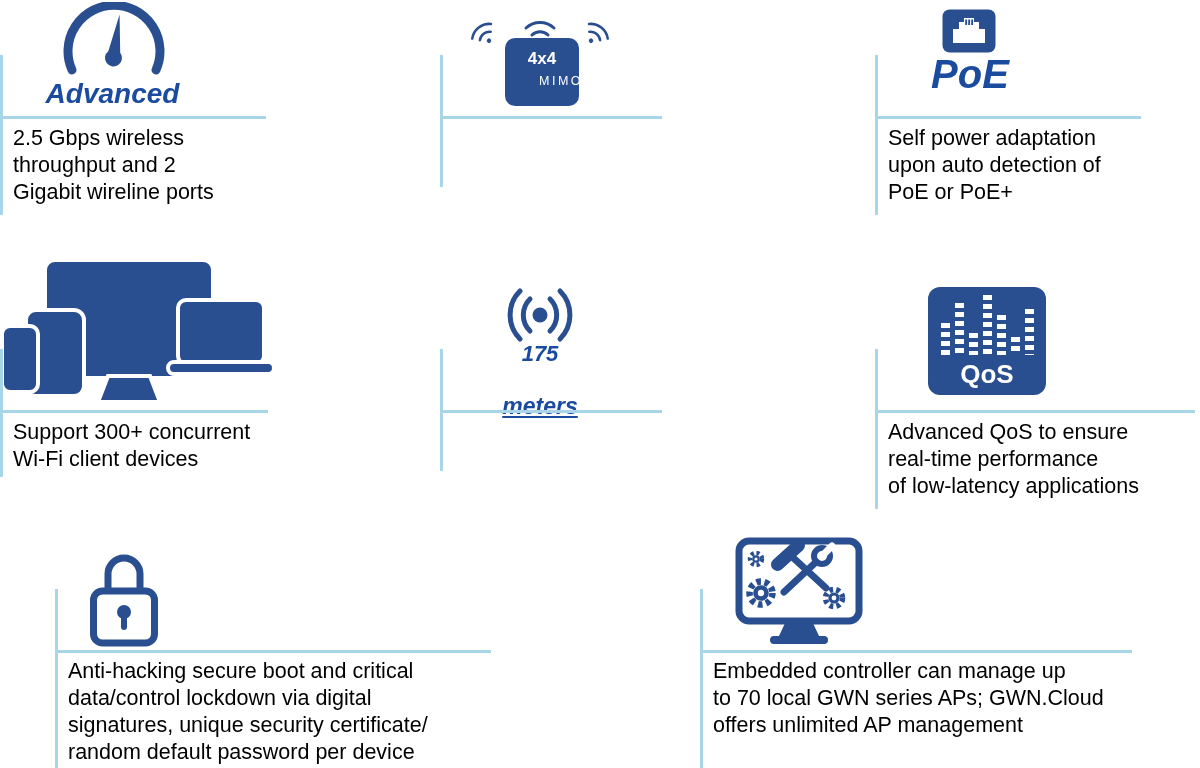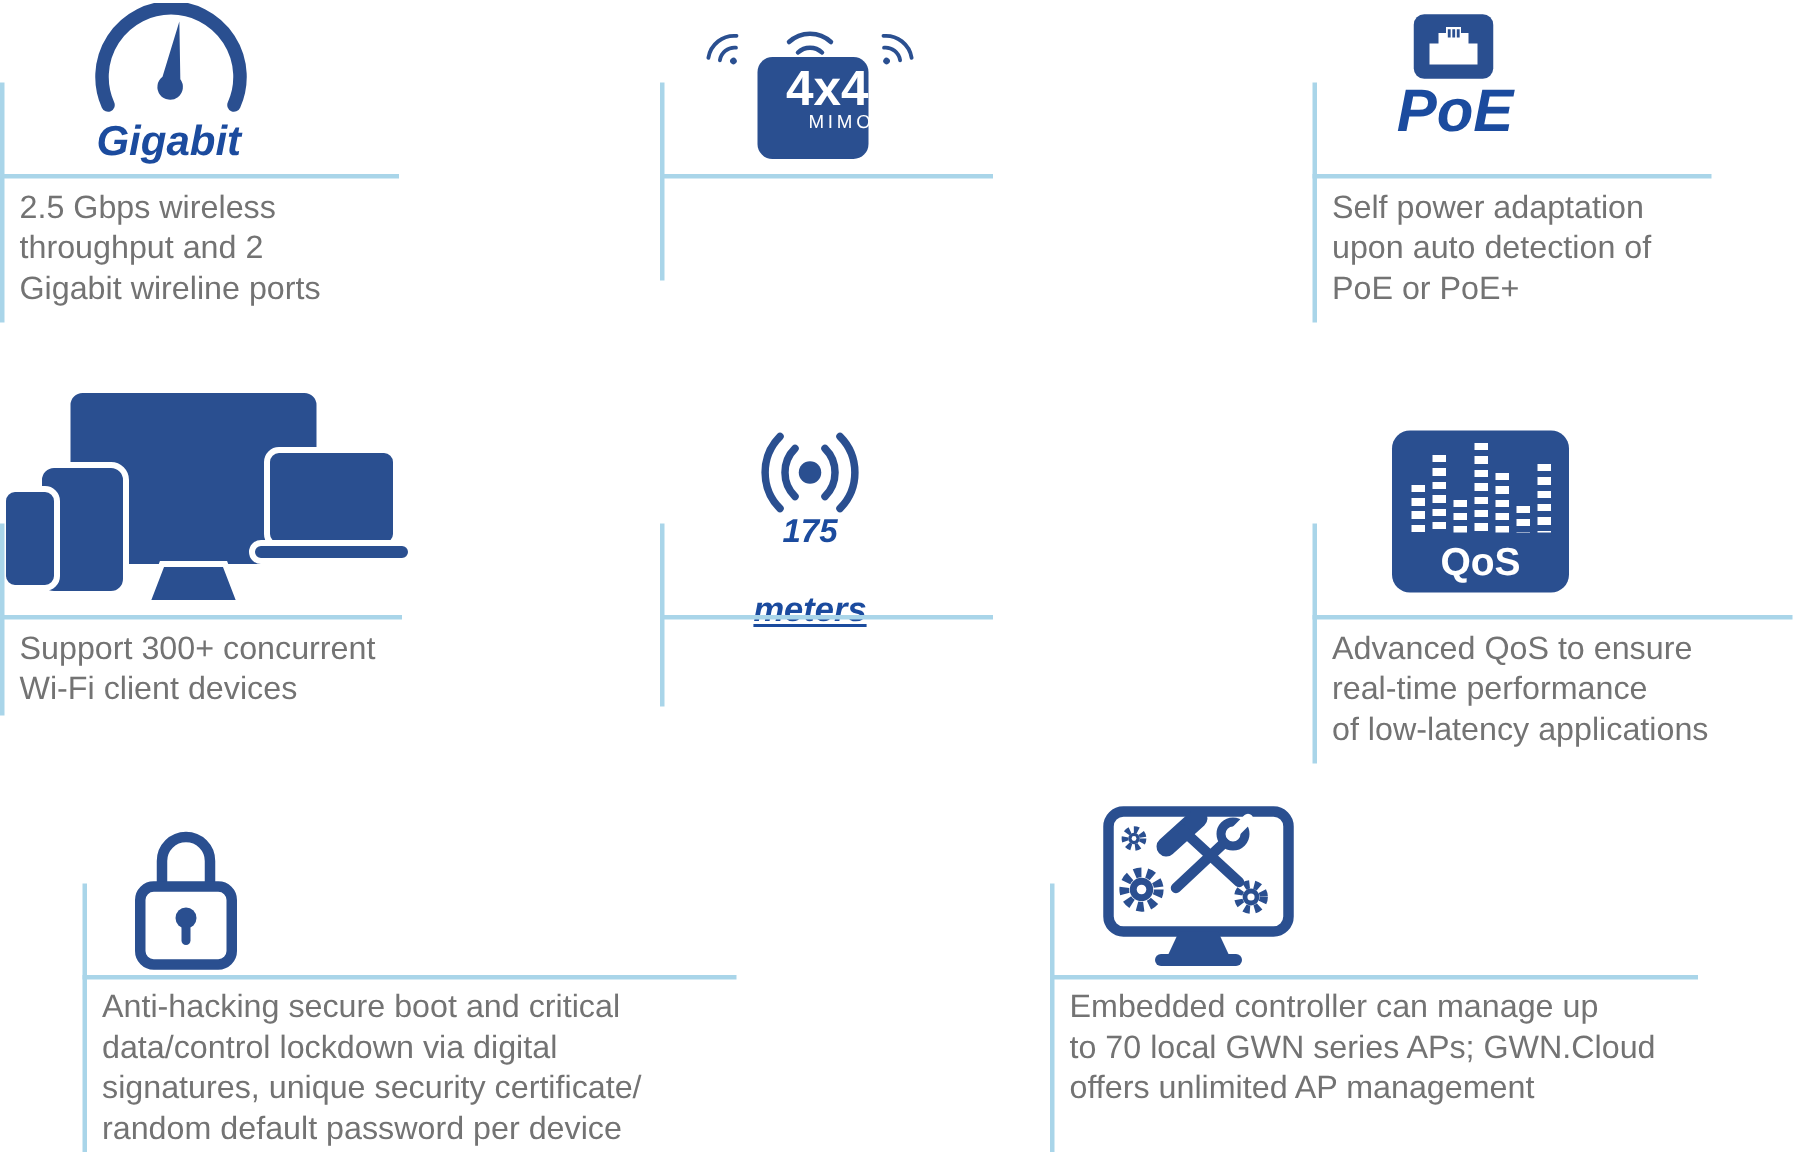--- a/index.html
+++ b/index.html
@@ -2,40 +2,40 @@
 <html><head>
 <meta charset="utf-8">
 <style>
   html,body{margin:0;padding:0;background:#fff;}
   #page{position:relative;width:1200px;height:768px;background:#ffffff;overflow:hidden;
         font-family:"Liberation Sans", sans-serif;}
   .block{position:absolute;inset:0;pointer-events:none;}
   .abs{position:absolute;}
   .hline{position:absolute;height:3px;background:#a9d5e9;}
   .vline{position:absolute;width:3px;background:#a9d5e9;}
-  .txt{position:absolute;color:#737373;font-size:21.5px;line-height:27px;white-space:pre-line;}
+  .txt{position:absolute;color:#000000;font-size:21.5px;line-height:27px;white-space:pre-line;}
   .icon-label{position:absolute;text-align:center;color:#1b4b9e;font-weight:bold;font-style:italic;}
   .badge{position:absolute;background:#2a4f90;border-radius:10px;}
-  .badge .main{color:#fff;font-weight:bold;font-size:33px;text-align:right;margin-top:7px;line-height:28px;}
+  .badge .main{color:#fff;font-weight:bold;font-size:17px;text-align:center;margin-top:7px;line-height:28px;}
   .badge .sub{color:#fff;font-size:12.5px;letter-spacing:2.5px;text-align:center;margin-top:1px;padding-left:34px;}
   .eq{position:absolute;left:13px;top:12px;height:56px;display:flex;align-items:flex-end;gap:5px;}
   .eq span{width:9px;background:repeating-linear-gradient(to bottom,#ffffff 0 5px,rgba(255,255,255,0) 5px 9px);}
   .qos-label{position:absolute;left:0;right:0;bottom:5px;text-align:center;color:#fff;font-size:26px;font-weight:bold;}
 </style>
 </head>
 <body>
 
 <div id="page">
 
   <div class="block">
     <svg class="abs" style="left:56px;top:2px" width="116" height="76" viewBox="0 0 116 76">
       <path d="M16 68 A46 46 0 1 1 100 68" fill="none" stroke="#2a4f90" stroke-width="9" stroke-linecap="round"></path>
       <path d="M58 12 L64 50 A8.5 8.5 0 1 1 52 50 Z" fill="#2a4f90" transform="rotate(8 58 52)"></path>
     </svg>
-    <div class="icon-label" style="left:30px;top:78px;width:165px;font-size:28px;">Gigabit</div>
+    <div class="icon-label" style="left:30px;top:78px;width:165px;font-size:28px;">Advanced</div>
     <div class="hline" style="left:0;top:116px;width:266px"></div>
     <div class="vline" style="left:0;top:55px;height:160px"></div>
     <div class="txt" style="left:13px;top:125px;width:300px">2.5 Gbps wireless
 throughput and 2
 Gigabit wireline ports</div>
   </div>
 
   <div class="block">
     <svg class="abs" style="left:464px;top:2px" width="152" height="46" viewBox="0 0 152 46">
       <g stroke="#2a4f90" stroke-width="3" fill="none" stroke-linecap="round">

